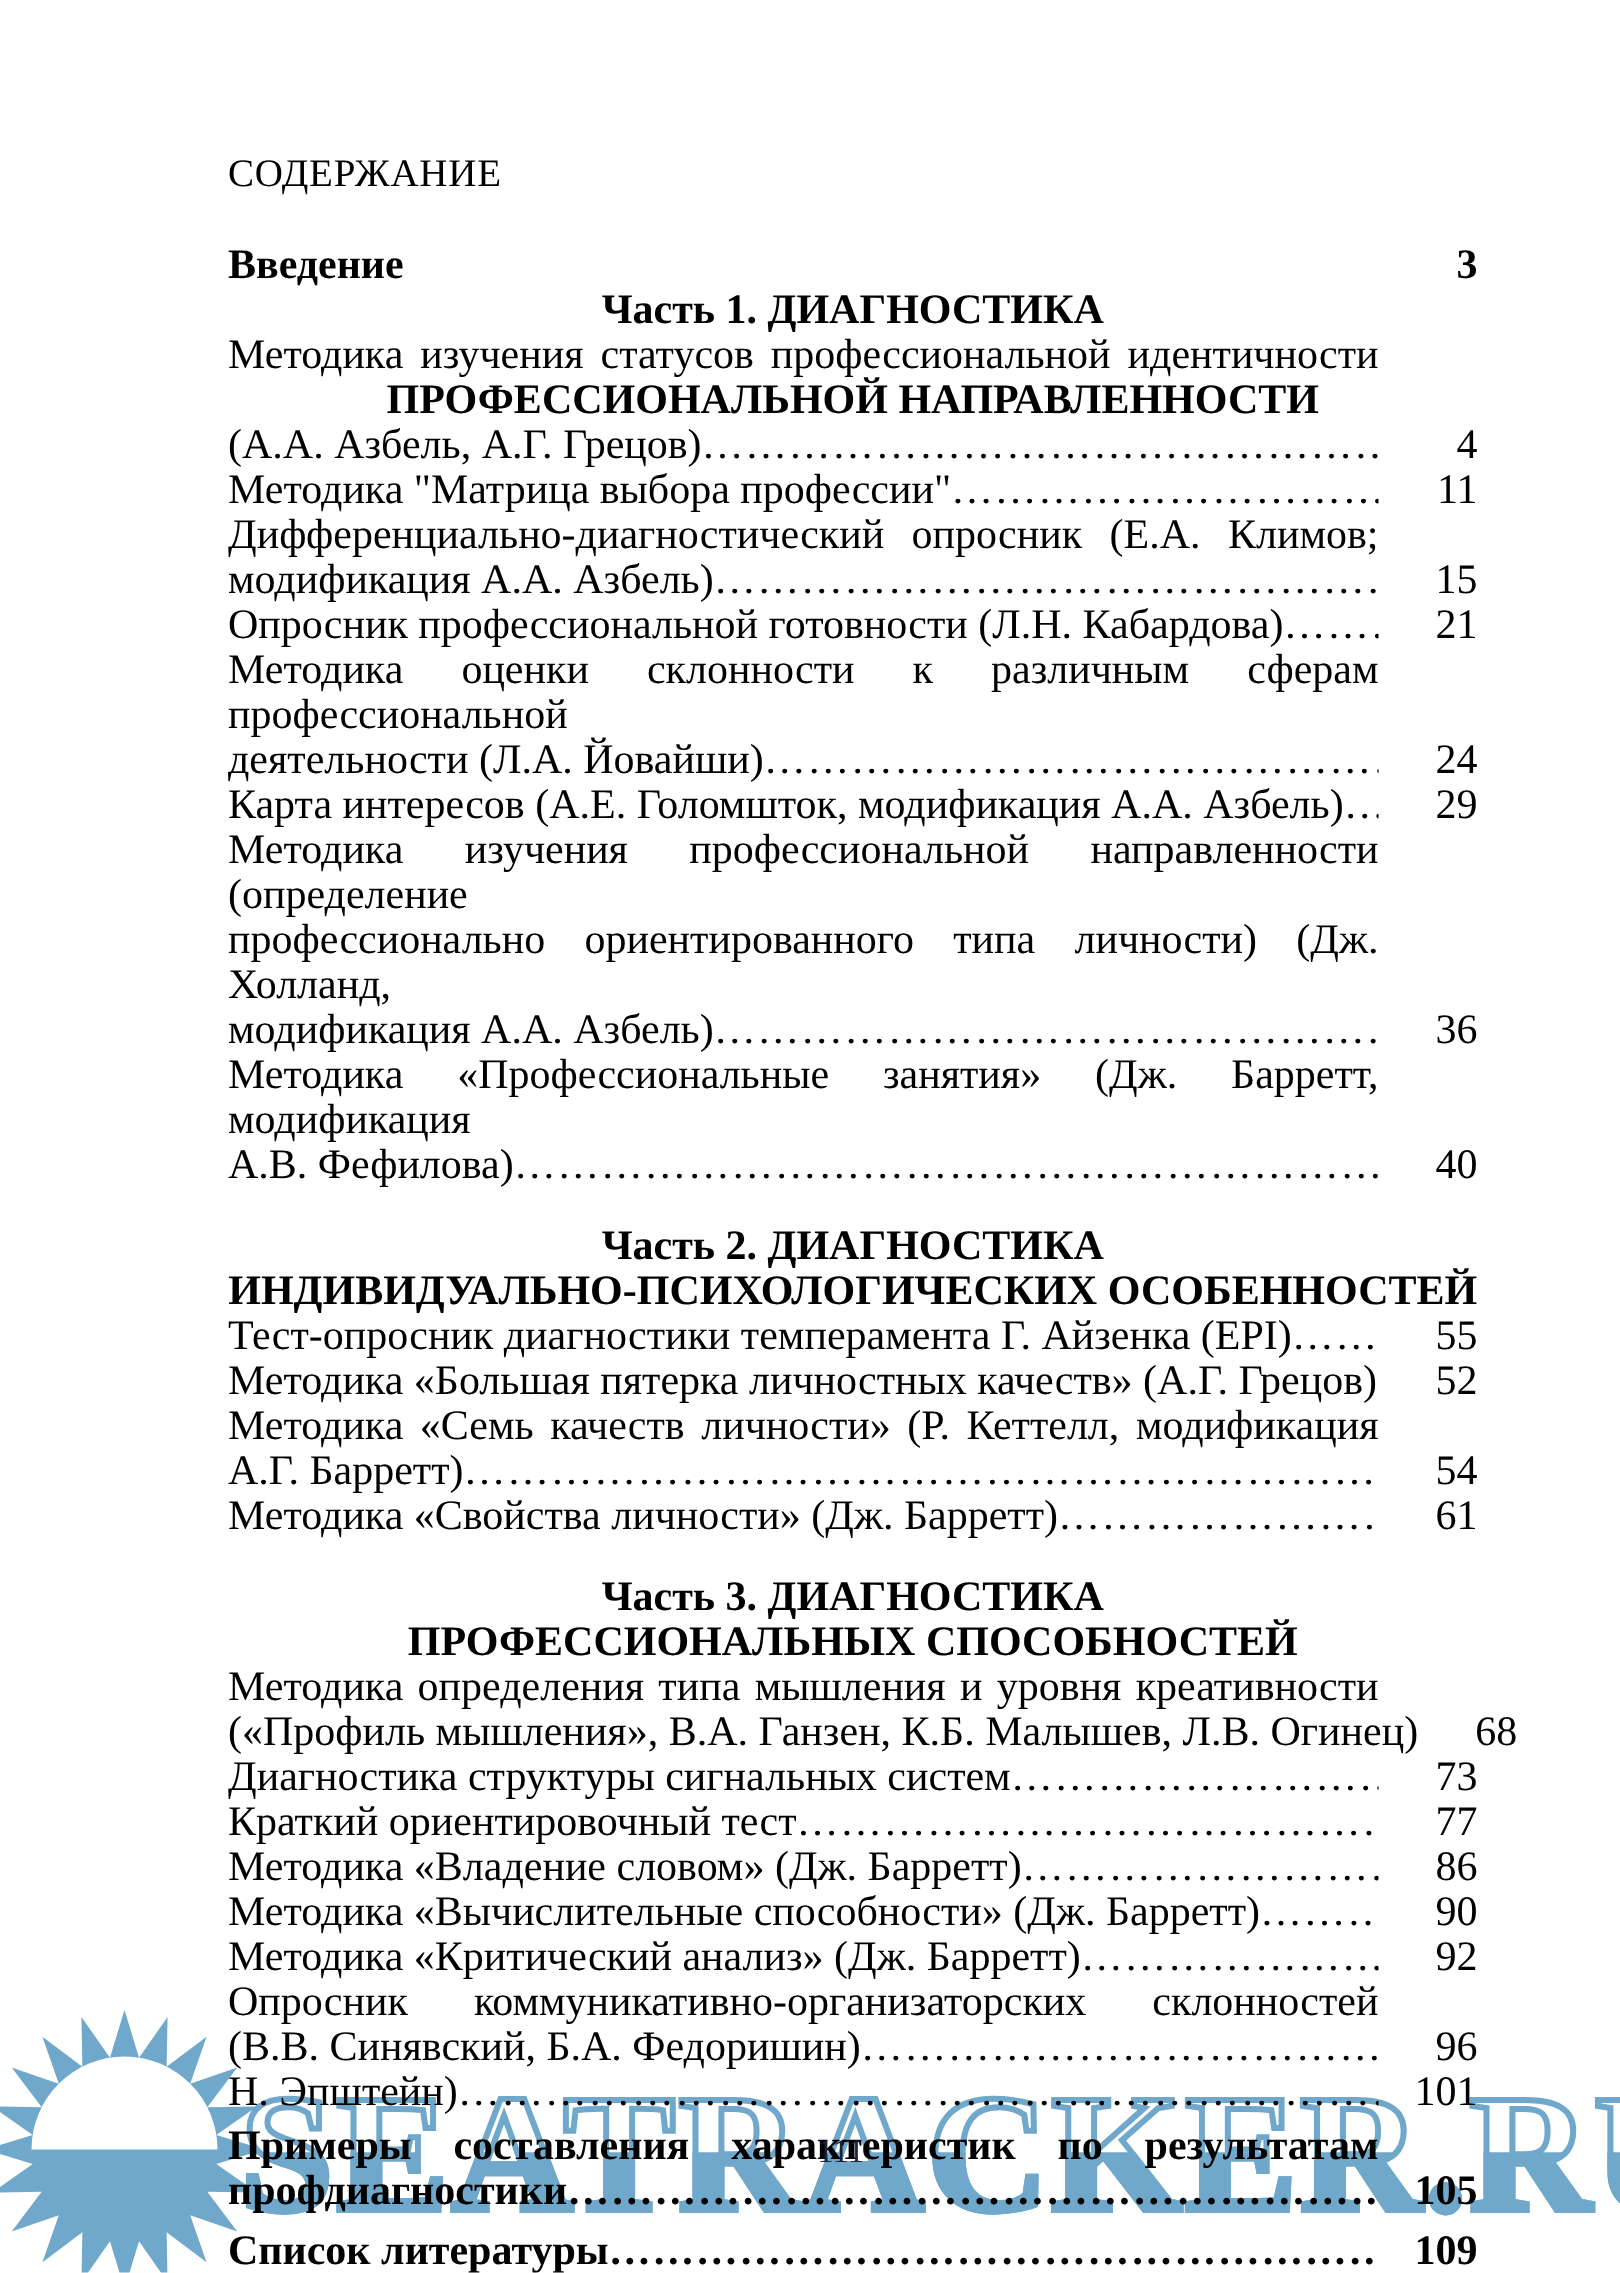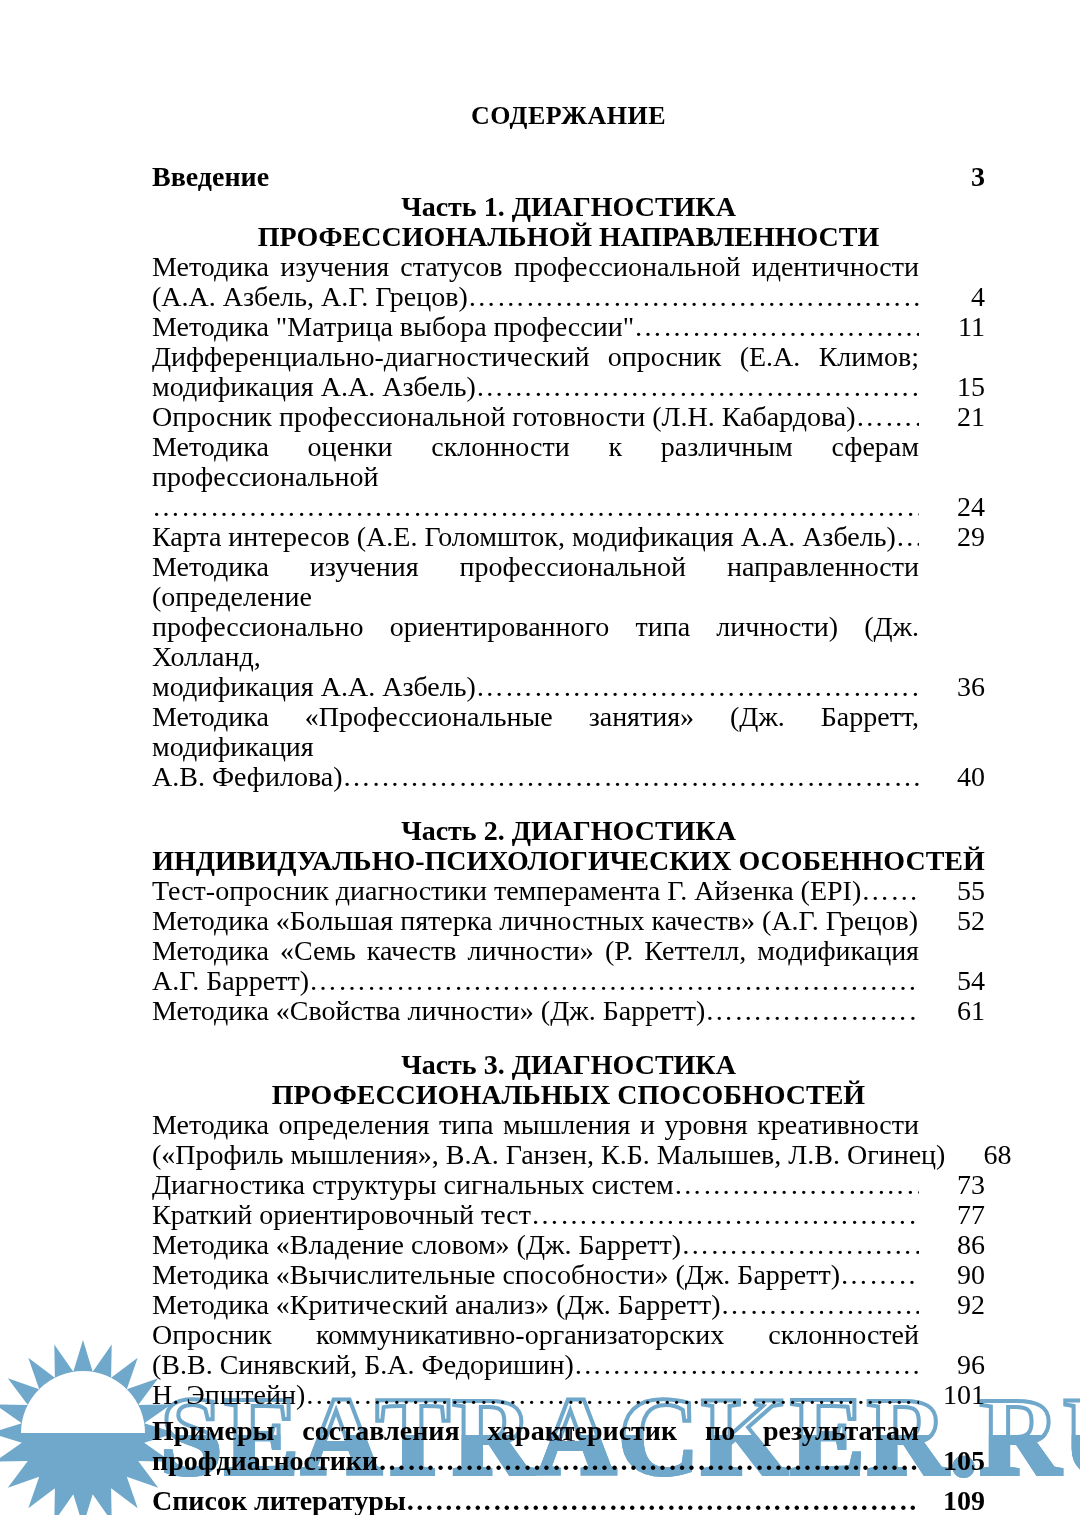--- a/index.html
+++ b/index.html
@@ -7,21 +7,21 @@
     width:1080px; height:1515px; position:relative; overflow:hidden;
     background:#ffffff; color:#000;
     font-family:"Liberation Serif","DejaVu Serif",serif;
   }
 
   
   .content {
     position:absolute; left:152px; top:100px; width:833px; z-index:2;
   }
   .doc-title {
-    text-align:center; font-weight:bold; font-size:26px; line-height:32px;
+    font-weight:normal; font-size:26px; line-height:32px;
     margin-bottom:30px; letter-spacing:0.5px;
   }
   .row { display:flex; align-items:baseline; font-size:28px; line-height:30px; }
   .row .text { white-space:nowrap; }
   .row .leader {
     flex:1 1 auto; overflow:hidden; white-space:nowrap;
     letter-spacing:1px; min-width:0;
   }
   .row .pg { flex:0 0 66px; width:66px; text-align:right; }
   .row.heading { display:block; text-align:center; font-weight:bold; }
@@ -71,25 +71,25 @@
 
 <div class="content">
   <div class="doc-title">СОДЕРЖАНИЕ</div>
   <div>
       <div class="row entry bold">
         <span class="text">Введение</span>
         <span class="leader"></span>
         <span class="pg">3</span>
       </div>
       <div class="row heading bold">Часть 1. ДИАГНОСТИКА</div>
+      <div class="row wrap-line">
+        <span class="text">Методика изучения статусов профессиональной идентичности</span>
+        <span class="pg"></span>
+      </div>
       <div class="row heading bold">ПРОФЕССИОНАЛЬНОЙ НАПРАВЛЕННОСТИ</div>
-      <div class="row wrap-line">
-        <span class="text">Методика изучения статусов профессиональной идентичности</span>
-        <span class="pg"></span>
-      </div>
       <div class="row entry">
         <span class="text">(А.А. Азбель, А.Г. Грецов)</span>
         <span class="leader">………………………………………………………………………………………………………………………………………………………………</span>
         <span class="pg">4</span>
       </div>
       <div class="row entry">
         <span class="text">Методика "Матрица выбора профессии"</span>
         <span class="leader">………………………………………………………………………………………………………………………………………………………………</span>
         <span class="pg">11</span>
       </div>
@@ -105,20 +105,21 @@
       <div class="row entry">
         <span class="text">Опросник профессиональной готовности (Л.Н. Кабардова)</span>
         <span class="leader">………………………………………………………………………………………………………………………………………………………………</span>
         <span class="pg">21</span>
       </div>
       <div class="row wrap-line">
         <span class="text">Методика оценки склонности к различным сферам профессиональной</span>
         <span class="pg"></span>
       </div>
       <div class="row entry">
+        <span class="text">деятельности (Л.А. Йовайши)</span>
         <span class="leader">………………………………………………………………………………………………………………………………………………………………</span>
         <span class="pg">24</span>
       </div>
       <div class="row entry">
         <span class="text">Карта интересов (А.Е. Голомшток, модификация А.А. Азбель)</span>
         <span class="leader">………………………………………………………………………………………………………………………………………………………………</span>
         <span class="pg">29</span>
       </div>
       <div class="row wrap-line">
         <span class="text">Методика изучения профессиональной направленности (определение</span>

